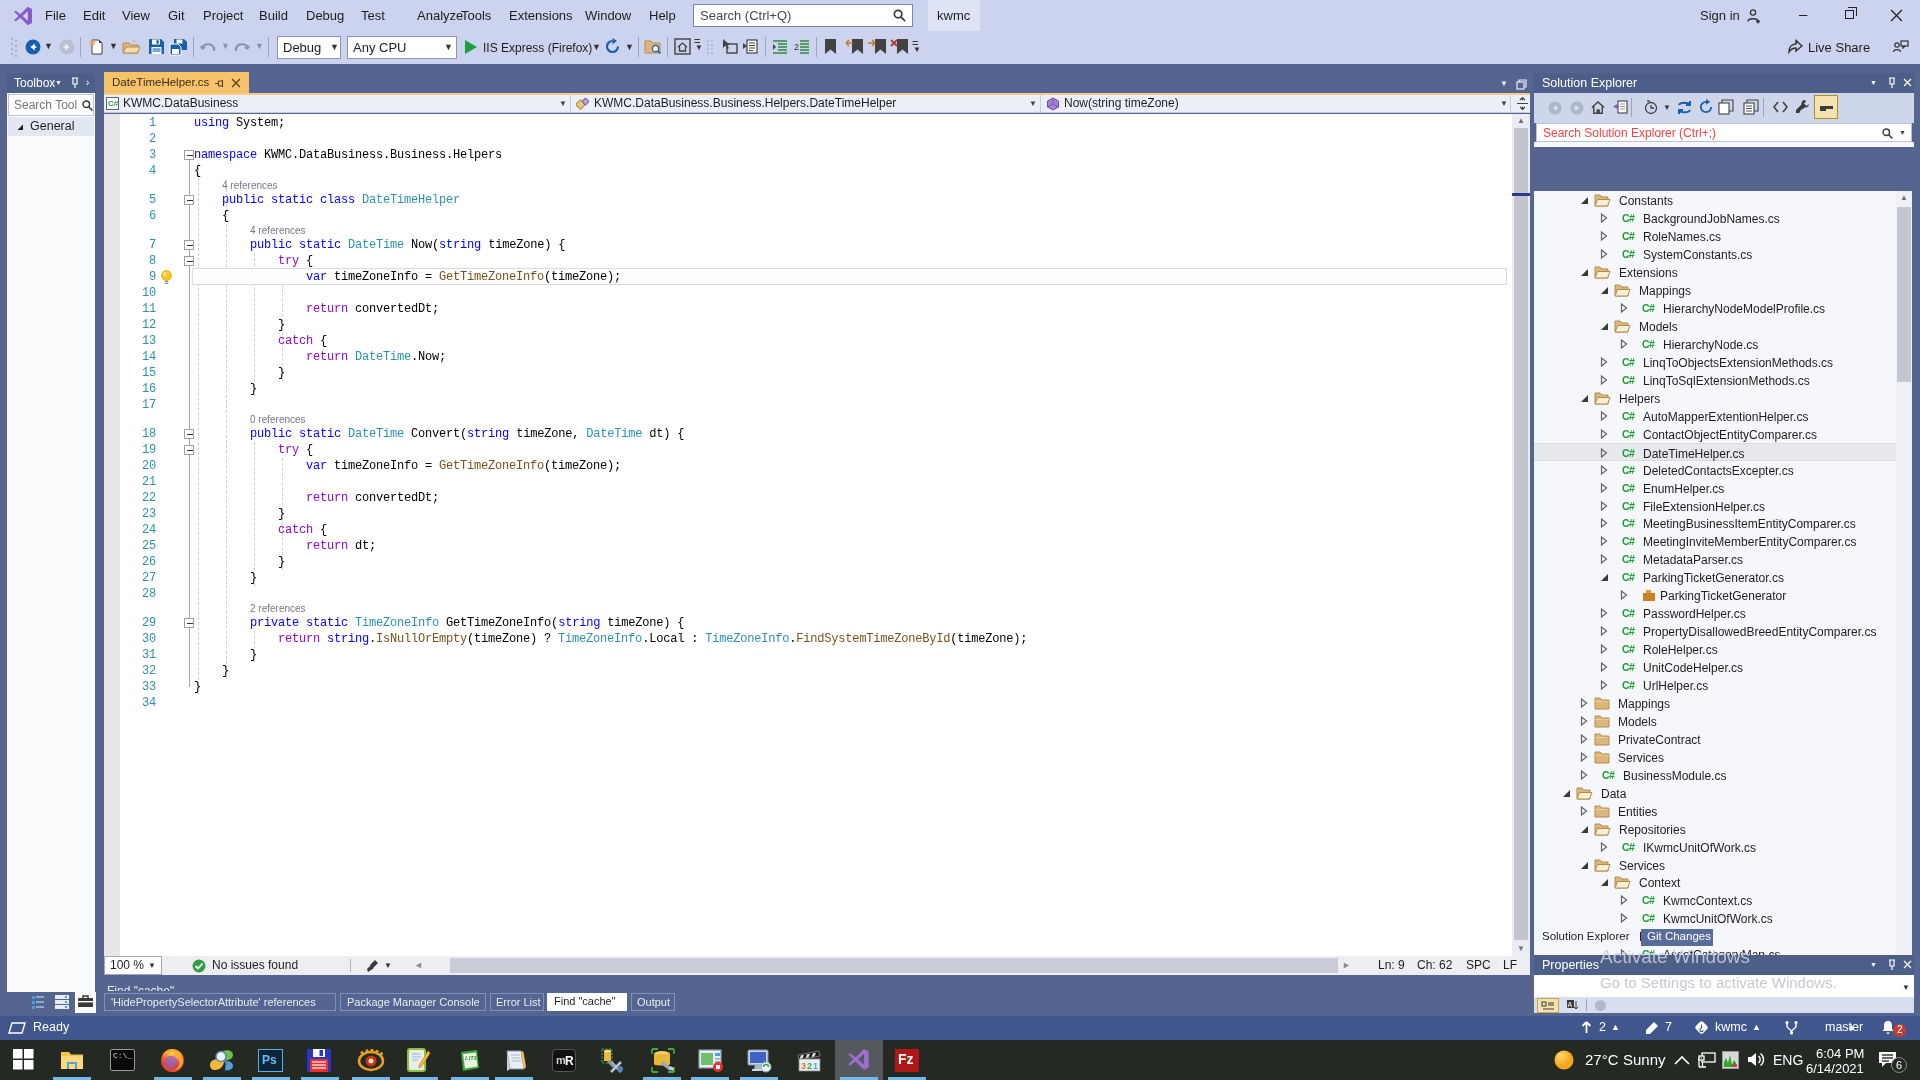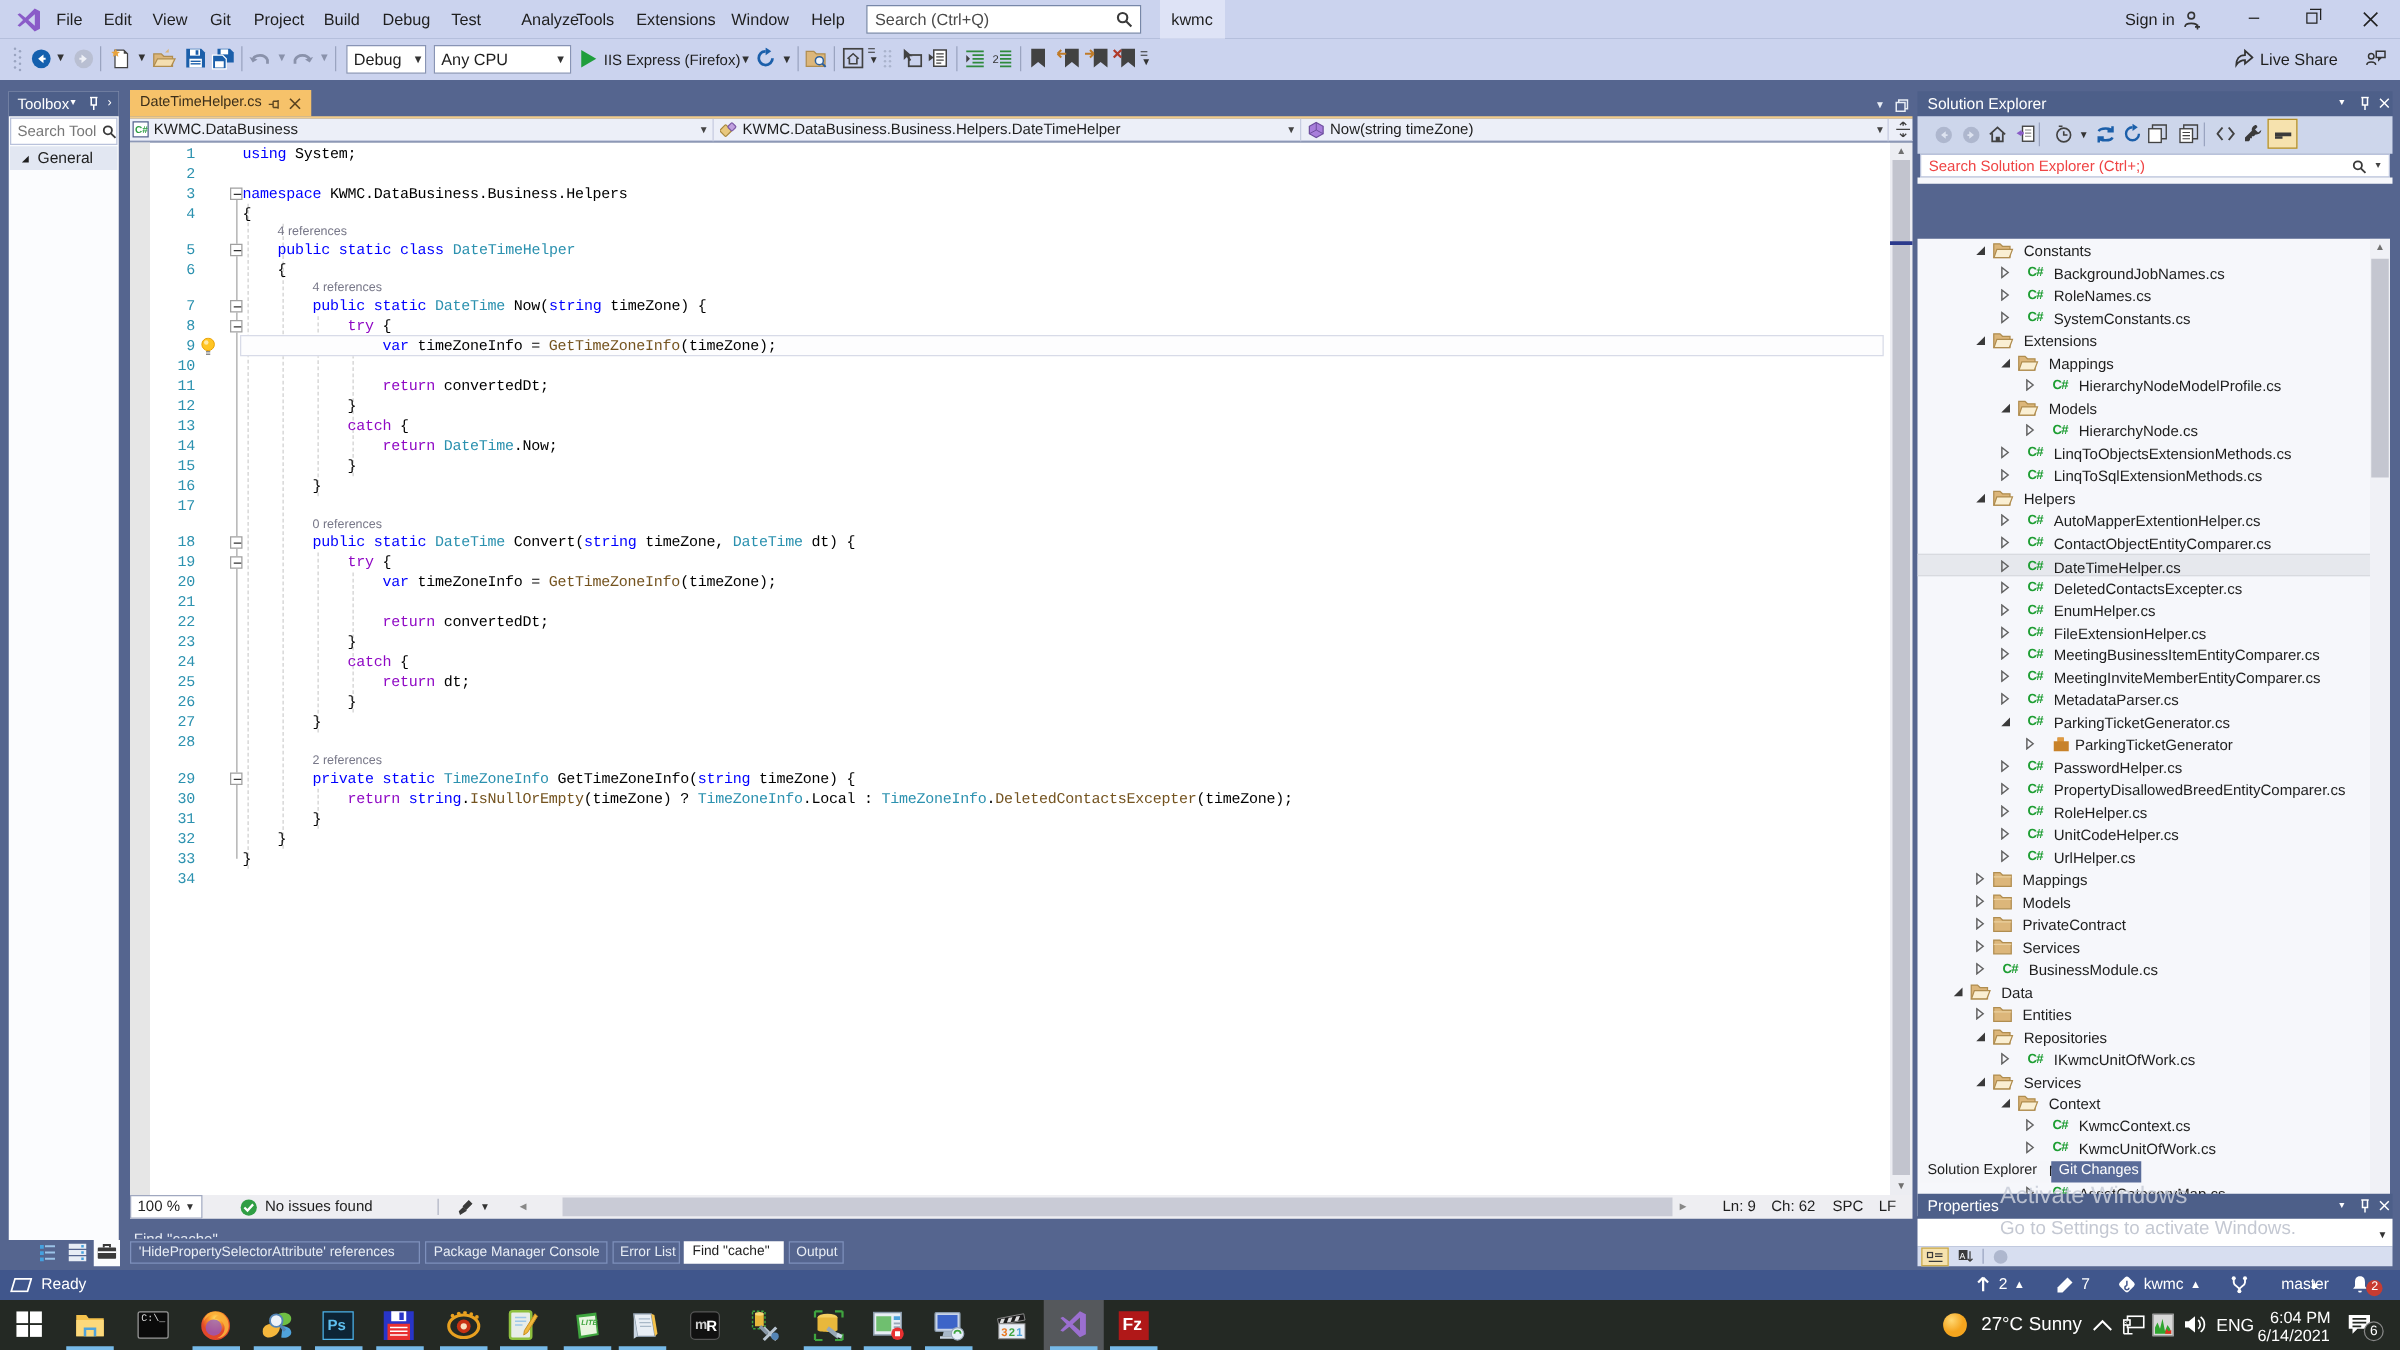--- a/index.html
+++ b/index.html
@@ -438,21 +438,21 @@
     <div class="cl" style="left:90px;top:353px;">        <span class="k">public</span> <span class="k">static</span> <span class="t">DateTime</span> Convert(<span class="k">string</span> timeZone, <span class="t">DateTime</span> dt) {</div>
     <div class="cl" style="left:90px;top:369px;">            <span class="c">try</span> {</div>
     <div class="cl" style="left:90px;top:385px;">                <span class="k">var</span> timeZoneInfo = <span class="m">GetTimeZoneInfo</span>(timeZone);</div>
     <div class="cl" style="left:90px;top:417px;">                <span class="c">return</span> convertedDt;</div>
     <div class="cl" style="left:90px;top:433px;">            }</div>
     <div class="cl" style="left:90px;top:449px;">            <span class="c">catch</span> {</div>
     <div class="cl" style="left:90px;top:465px;">                <span class="c">return</span> dt;</div>
     <div class="cl" style="left:90px;top:481px;">            }</div>
     <div class="cl" style="left:90px;top:497px;">        }</div>
     <div class="cl" style="left:90px;top:542px;">        <span class="k">private</span> <span class="k">static</span> <span class="t">TimeZoneInfo</span> GetTimeZoneInfo(<span class="k">string</span> timeZone) {</div>
-    <div class="cl" style="left:90px;top:558px;">            <span class="c">return</span> <span class="k">string</span>.<span class="m">IsNullOrEmpty</span>(timeZone) ? <span class="t">TimeZoneInfo</span>.Local : <span class="t">TimeZoneInfo</span>.<span class="m">DeletedContactsExcepter</span>(timeZone);</div>
+    <div class="cl" style="left:90px;top:558px;">            <span class="c">return</span> <span class="k">string</span>.<span class="m">IsNullOrEmpty</span>(timeZone) ? <span class="t">TimeZoneInfo</span>.Local : <span class="t">TimeZoneInfo</span>.<span class="m">FindSystemTimeZoneById</span>(timeZone);</div>
     <div class="cl" style="left:90px;top:574px;">        }</div>
     <div class="cl" style="left:90px;top:590px;">    }</div>
     <div class="cl" style="left:90px;top:606px;">}</div>
   </div>
 
   <div class="abs" style="left:1408px;top:41px;width:18px;height:842px;background:#ECEDF2;">
     <span class="abs" style="left:5px;top:2px;font-size:8px;color:#707070;">▲</span>
     <div class="abs" style="left:2px;top:14px;width:14px;height:812px;background:#C2C4CE;"></div>
     <div class="abs" style="left:0px;top:79px;width:18px;height:3px;background:#2B3A8C;"></div>
     <span class="abs" style="left:5px;top:830px;font-size:8px;color:#707070;">▼</span>

